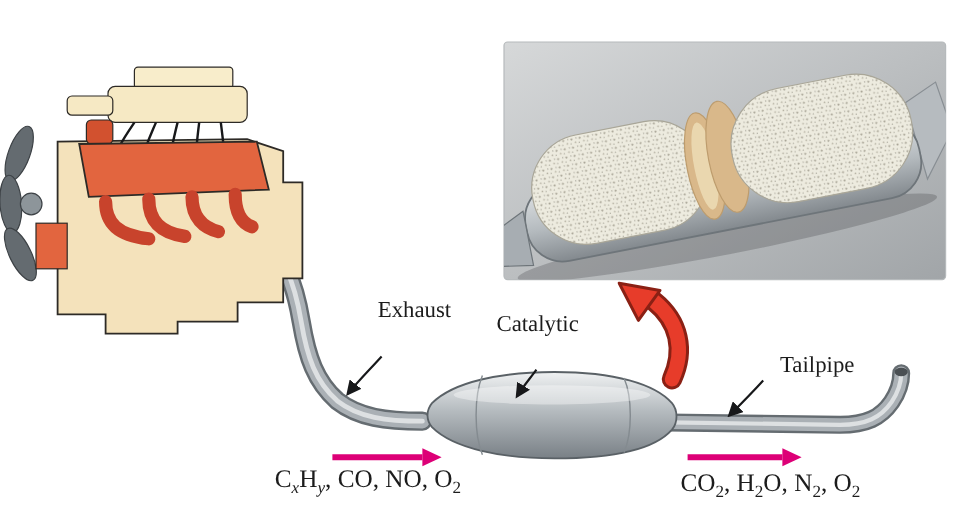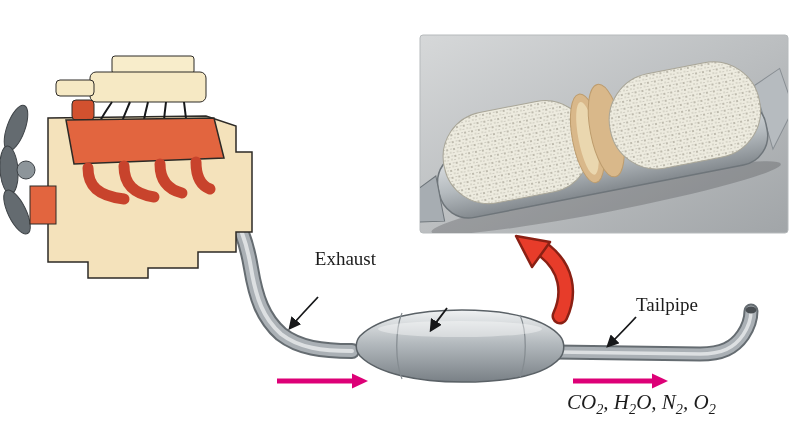--- a/index.html
+++ b/index.html
@@ -5,23 +5,23 @@
   html,body{margin:0;padding:0;background:#ffffff;}
   .stage{position:relative;width:800px;height:431px;background:#ffffff;overflow:hidden;
          font-family:"Liberation Serif",serif;}
   .stage svg{position:absolute;left:0;top:0;}
   .lbl{position:absolute;font-size:19px;color:var(--label,#1c1c1c);line-height:1.18;text-align:center;}
   .lbl span{display:block;}
   .formula{position:absolute;font-size:21px;color:var(--label,#1c1c1c);white-space:nowrap;}
   .formula sub{font-size:68%;}
   #lbl-exhaust{left:292px;top:248px;width:84px;text-align:right;}
   #lbl-conv{left:396px;top:260px;width:104px;}
-  #lbl-tail{left:622px;top:294px;width:90px;text-align:center;}
+  #lbl-tail{left:622px;top:294px;width:90px;text-align:right;}
   #f-in{left:229px;top:387px;}
-  #f-out{left:567px;top:390px;font-style:italic;}
+  #f-out{left:567px;top:390px;}
 </style>
 </head>
 <body>
 
 <div class="stage">
 
 <svg width="800" height="431" viewBox="0 0 800 431">
   <defs>
     <linearGradient id="insetBg" x1="0" y1="0" x2="1" y2="1">
       <stop offset="0%" stop-color="#d6d8d9"></stop>
@@ -140,20 +140,22 @@
       <line x1="573" y1="381" x2="652" y2="381" stroke="var(--flow-arrow)" stroke-width="5"></line>
       <polygon points="652,373.5 668,381 652,388.5" fill="var(--flow-arrow)"></polygon>
     </g>
   </g>
 </svg>
 
   <div class="lbl" id="lbl-exhaust">
     <span>Exhaust</span>
   </div>
   <div class="lbl" id="lbl-conv">
+    <span>Catalytic</span>
   </div>
   <div class="lbl" id="lbl-tail">
     <span>Tailpipe</span>
   </div>
 
+  <div class="formula" id="f-in"><span>C</span><sub style="font-style: italic;">x</sub><span>H</span><sub style="font-style: italic;">y</sub><span>, CO, NO, O</span><sub>2</sub></div>
   <div class="formula" id="f-out"><span>CO</span><sub>2</sub><span>, H</span><sub>2</sub><span>O, N</span><sub>2</sub><span>, O</span><sub>2</sub></div>
 
 </div>
 
 </body></html>

